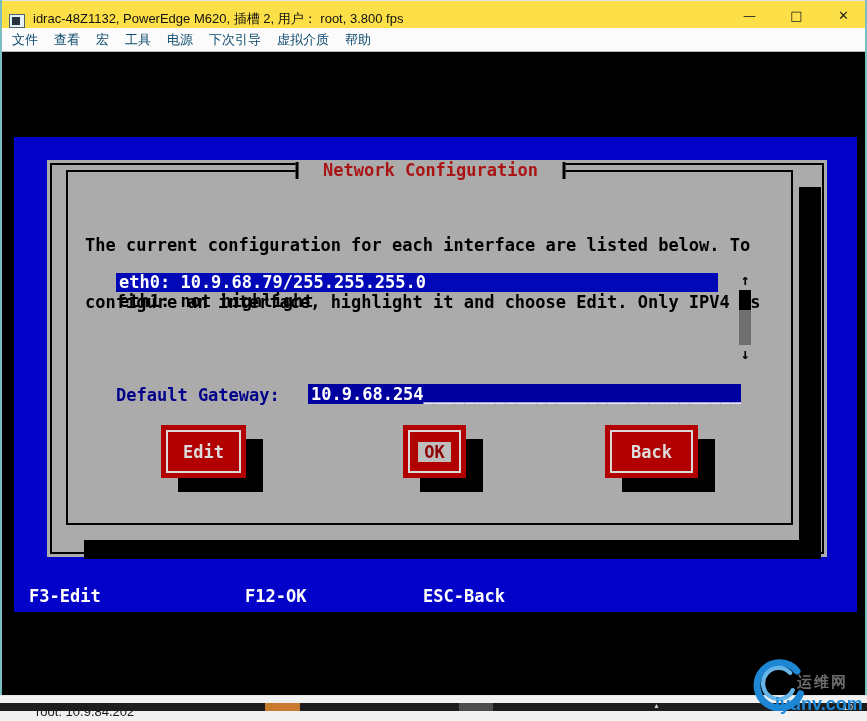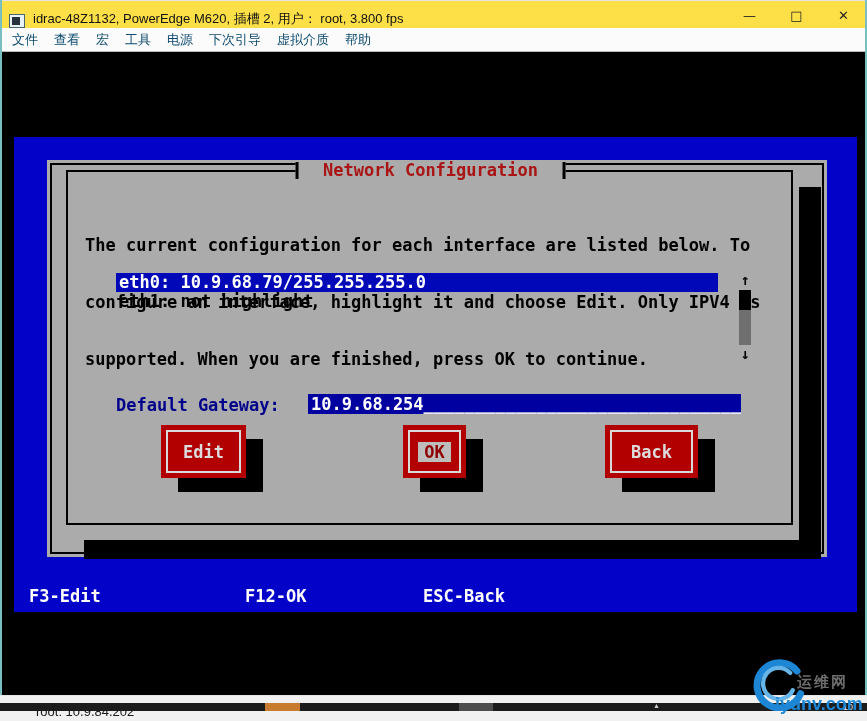--- a/index.html
+++ b/index.html
@@ -45,21 +45,21 @@
     border-left:3px solid #000;border-right:3px solid #000;white-space:nowrap;}
   .dlg-body{position:absolute;left:23px;top:30px;color:#000;line-height:19px;white-space:pre;}
   .iface-list{position:absolute;left:54px;top:105px;width:602px;}
   .iface-row{height:19px;line-height:19px;color:#000;padding-left:3px;white-space:nowrap;}
   .iface-row.selected{background:#0008b8;color:#fff;}
   .scrollbar{position:absolute;left:676px;top:104px;width:14px;text-align:center;}
   .scroll-arrow{display:block;height:16px;line-height:16px;color:#000;font-size:15px;}
   .scroll-thumb{margin:2px auto 0;width:12px;height:20px;background:#000;}
   .scroll-track{margin:0 auto;width:12px;height:35px;background:#6f6f6f;}
   .scroll-arrow.down{margin-top:1px;}
-  .gw-row{position:absolute;left:54px;top:227px;height:20px;}
+  .gw-row{position:absolute;left:54px;top:217px;height:20px;}
   .gw-label{color:#00008b;white-space:pre;}
   .gw-field{position:absolute;left:192px;top:-1px;width:433px;height:20px;background:#0000a0;
     color:#fff;line-height:20px;padding-left:3px;box-sizing:border-box;
     overflow:hidden;white-space:nowrap;}
   .gw-fill{color:#e9e9f6;}
   
   .btn{position:absolute;top:257px;height:53px;background:#b20000;box-shadow:17px 14px 0 #000;}
   .btn-border{position:absolute;left:5px;top:5px;right:5px;bottom:5px;border:2px solid #d9d9d9;
     display:flex;align-items:center;justify-content:center;}
   .btn-label{color:#dcdcdc;white-space:pre;}
@@ -121,21 +121,20 @@
       <div class="backwin-frame"></div>
     </div>
 
     <div class="dialog">
       <div class="dlg-frame"></div>
       <div class="dlg-title">Network Configuration</div>
 
       <div class="dlg-body">
         <div>The current configuration for each interface are listed below. To</div>
         <div>configure an interface, highlight it and choose Edit. Only IPV4 is</div>
-        <div>supported. When you are finished, press OK to continue.</div>
       </div>
 
       <div class="iface-list">
         <div class="iface-row selected">eth0: 10.9.68.79/255.255.255.0</div>
         <div class="iface-row">eth1: not highlight</div>
       </div>
 
       <div class="scrollbar">
         <span class="scroll-arrow up">↑</span>
         <div class="scroll-thumb"></div>

